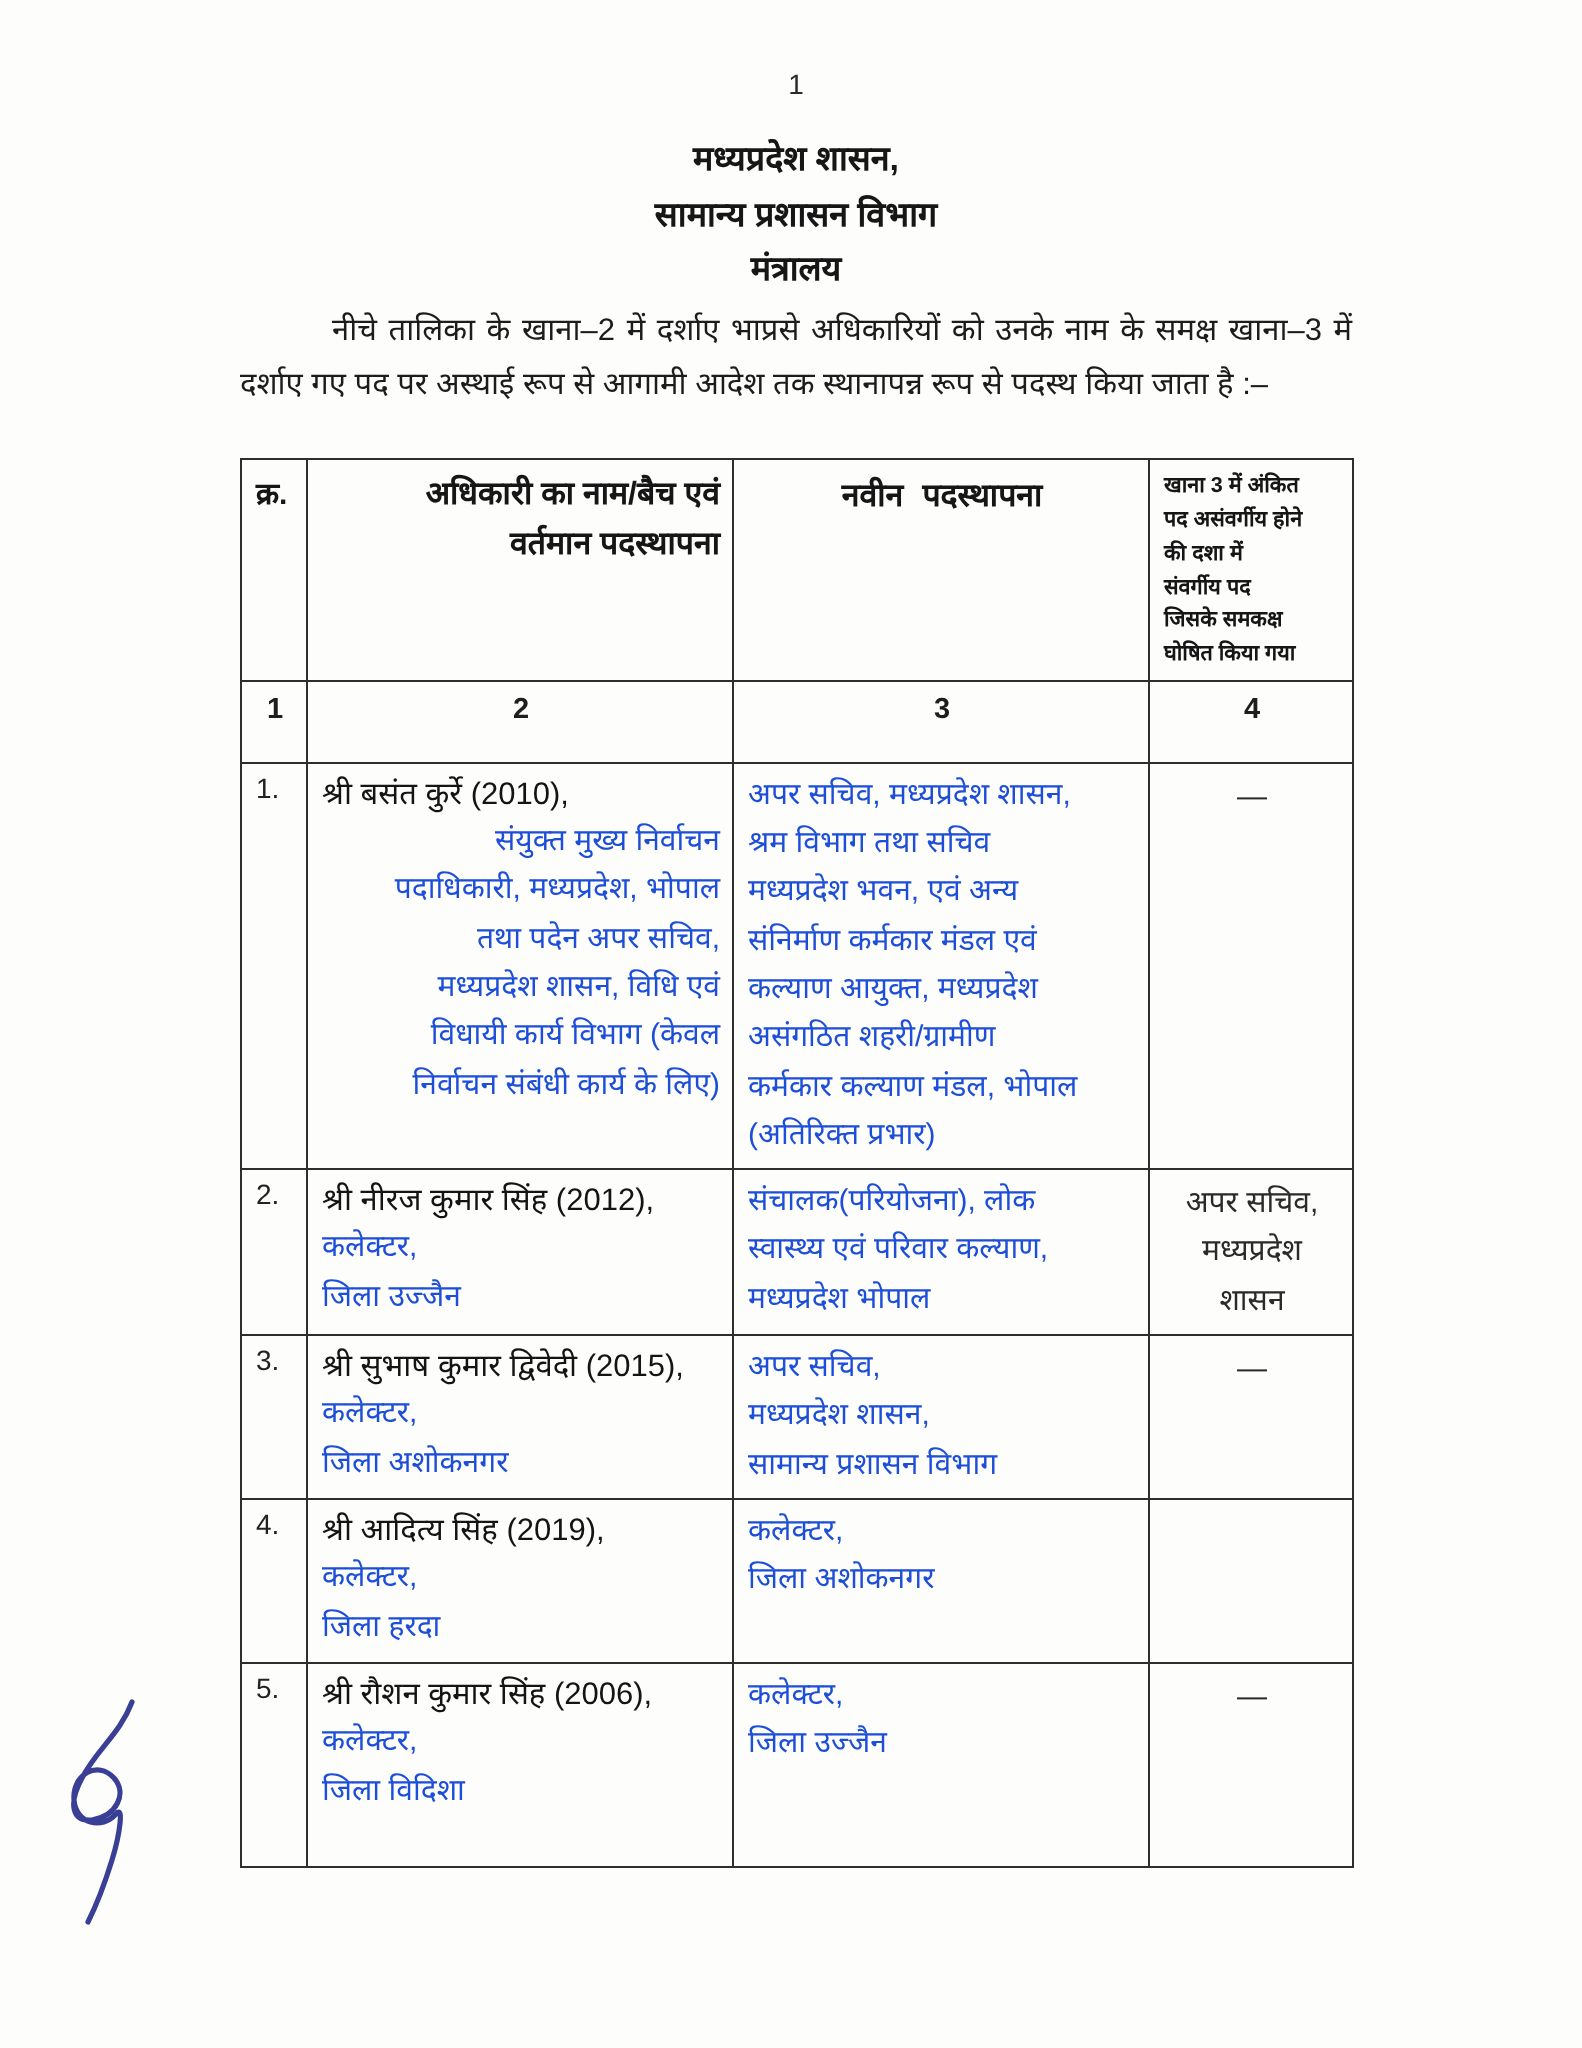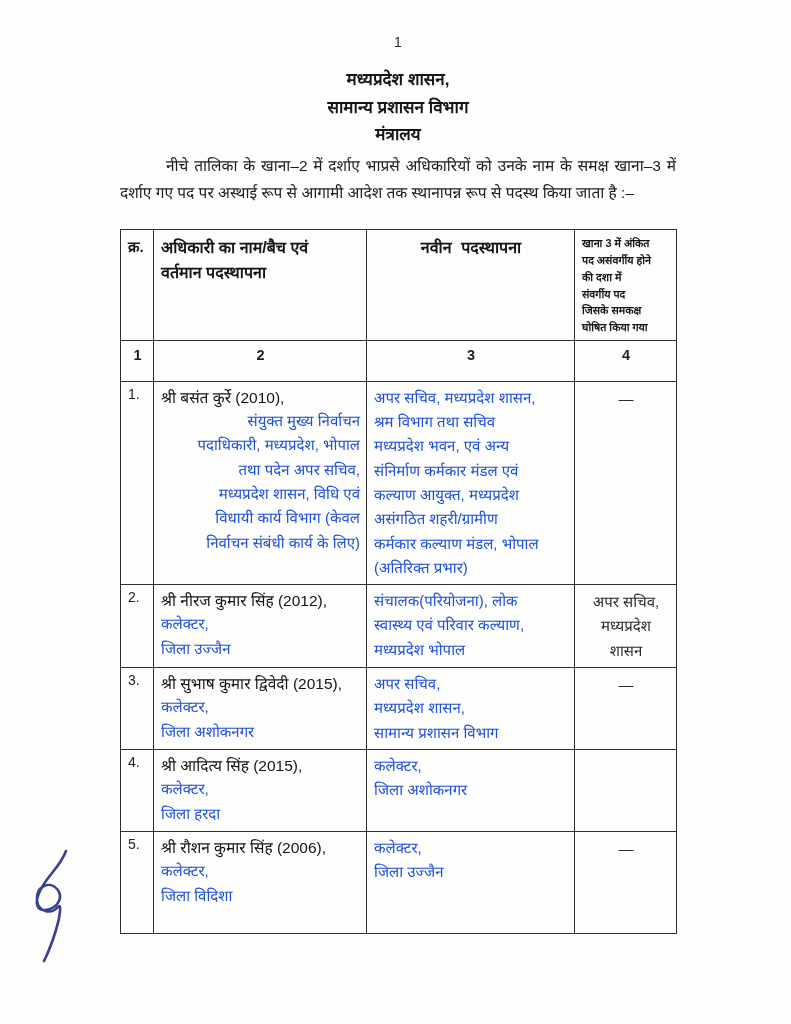--- a/index.html
+++ b/index.html
@@ -51,21 +51,21 @@
     width: 556px;
   }
   .order-table th, .order-table td {
     border: 1.6px solid #2e2e2e;
     vertical-align: top;
     padding: 4px 6px 4px 7px;
     overflow: hidden;
   }
   .order-table th { font-weight: bold; color: #161616; }
   th.h-sr   { font-size: 15px; text-align: left; padding-top: 6px; }
-  th.h-name { font-size: 16px; text-align: left; white-space: pre-line; line-height: 1.55; padding-top: 6px; }
+  th.h-name { font-size: 16px; text-align: right; white-space: pre-line; line-height: 1.55; padding-top: 6px; }
   th.h-new  { font-size: 16px; text-align: center; padding-top: 6px; font-family: Liberation Mono, monospace; }
   th.h-eq   { font-size: 10.8px; text-align: left; white-space: pre-line; line-height: 1.55; padding-top: 5px; }
   tr.num-row td {
     text-align: center;
     font-weight: bold;
     font-size: 14.5px;
     height: 30px;
     padding-top: 6px;
   }
   td.sr { font-size: 14px; color: #222; }
@@ -191,21 +191,21 @@
           <div class="cell-lines">अपर सचिव,
 मध्यप्रदेश शासन,
 सामान्य प्रशासन विभाग</div>
         </td>
         <td class="equiv">—</td>
       </tr>
 
       <tr style="height:82px">
         <td class="sr">4.</td>
         <td>
-          <div class="officer-name">श्री आदित्य सिंह  (2015),</div>
+          <div class="officer-name">श्री आदित्य सिंह  (2019),</div>
           <div class="cell-lines">कलेक्टर,
 जिला हरदा</div>
         </td>
         <td>
           <div class="cell-lines">कलेक्टर,
 जिला अशोकनगर</div>
         </td>
         <td class="equiv"></td>
       </tr>
 

